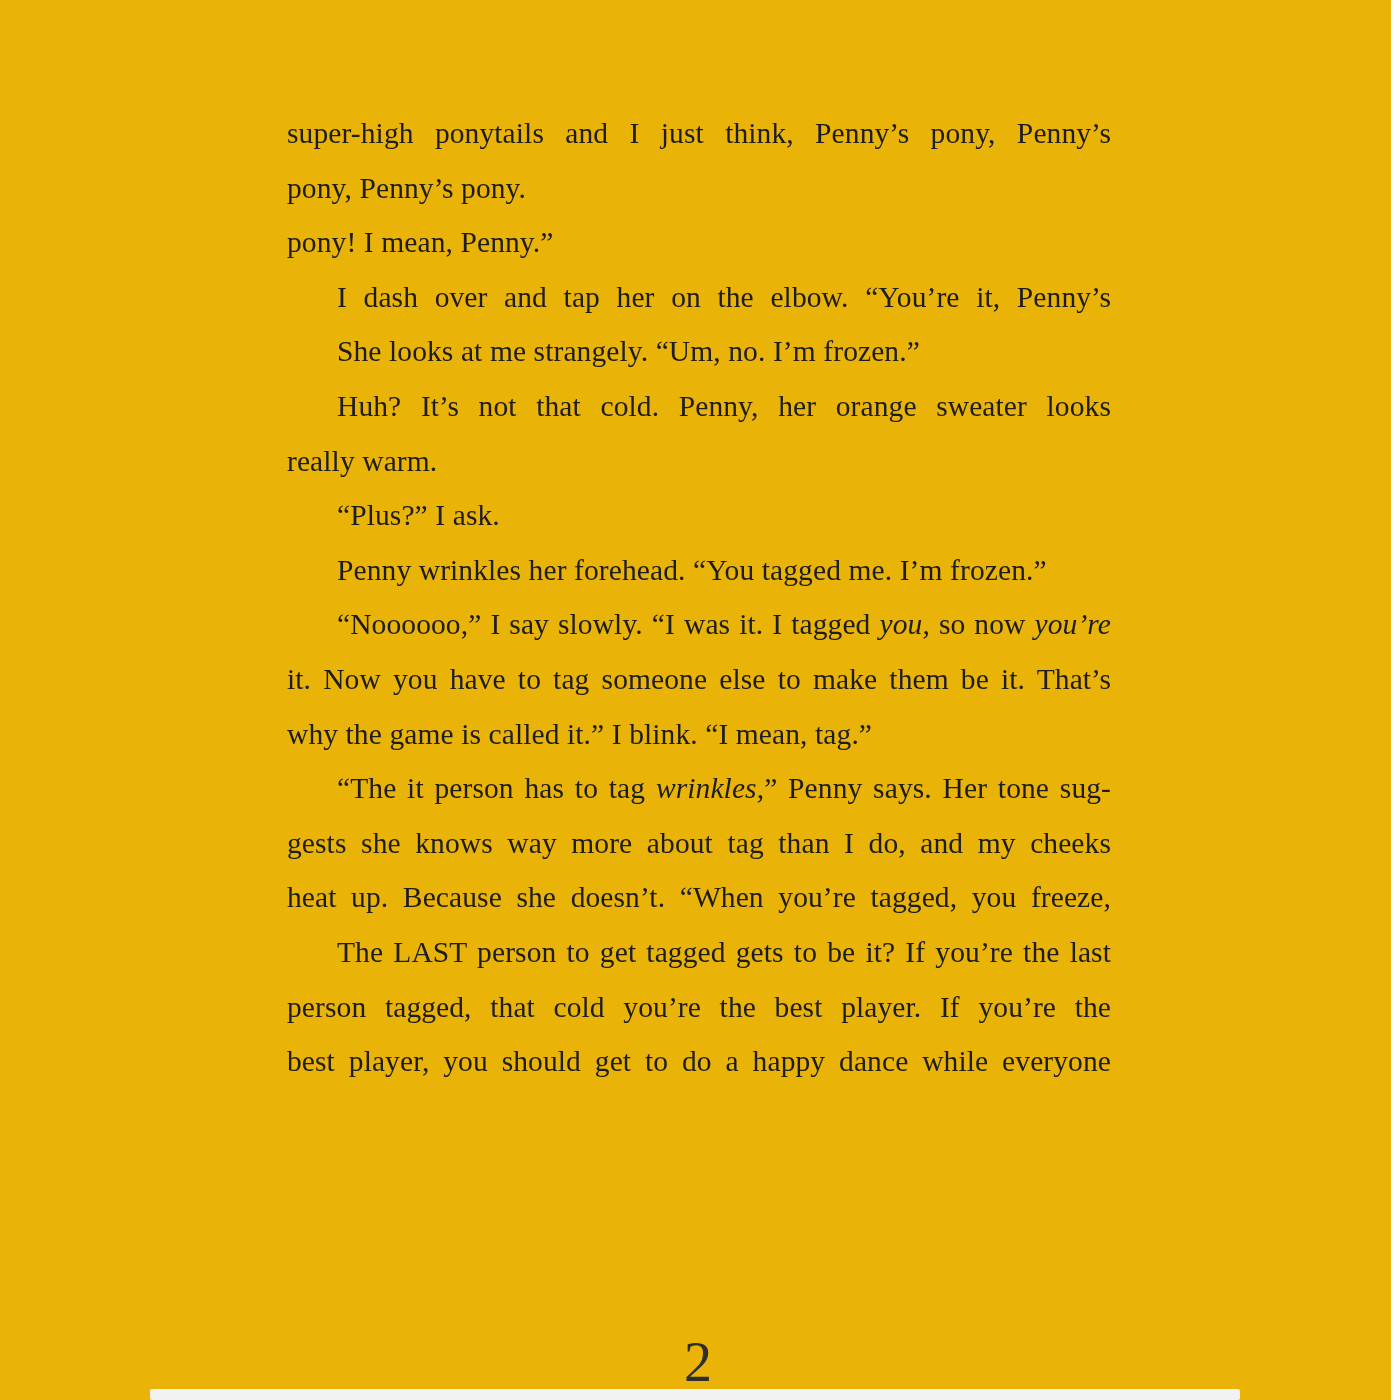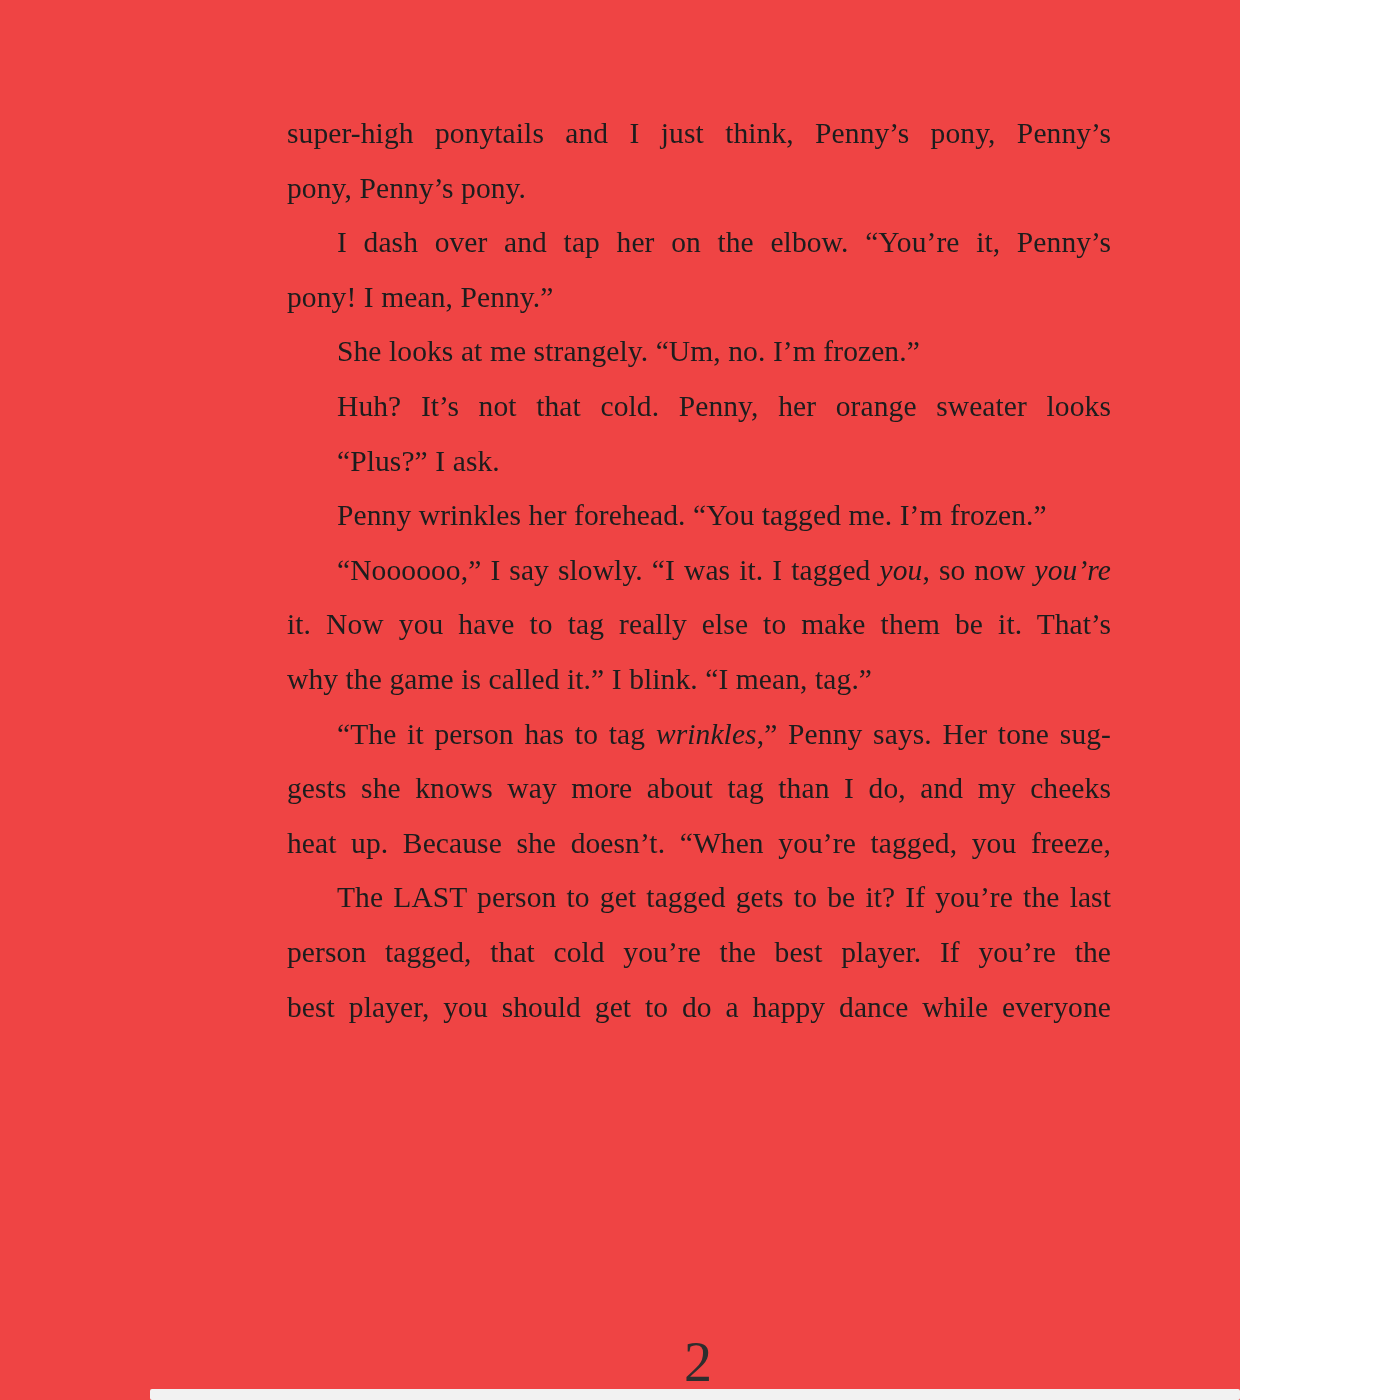--- a/index.html
+++ b/index.html
@@ -2,23 +2,23 @@
 <html><head>
 <meta charset="utf-8">
 <style>
   html, body {
     margin: 0;
     padding: 0;
     background: #ffffff;
   }
   .page {
     position: relative;
-    width: 1240px;
+    width: 1391px;
     height: 1400px;
-    background: #ef4444;
+    background: #eab308;
     overflow: hidden;
     font-family: "Liberation Serif", "DejaVu Serif", serif;
     color: #1d1d1d;
   }
   .page-text {
     position: absolute;
     left: 287px;
     top: 106px;
     width: 824px;
     font-size: 29.5px;
@@ -58,28 +58,29 @@
     border-radius: 2px;
   }
 </style>
 </head>
 <body>
 
 <div class="page">
   <div class="page-text">
       <div class="text-line just"><span>super-high ponytails and I just think, Penny’s pony, Penny’s</span></div>
       <div class="text-line"><span>pony, Penny’s pony.</span></div>
+      <div class="text-line"><span>pony! I mean, Penny.”</span></div>
       <div class="text-line indent just"><span>I dash over and tap her on the elbow. “You’re it, Penny’s</span></div>
-      <div class="text-line"><span>pony! I mean, Penny.”</span></div>
       <div class="text-line indent"><span>She looks at me strangely. “Um, no. I’m frozen.”</span></div>
       <div class="text-line indent just"><span>Huh? It’s not that cold. Penny, her orange sweater looks</span></div>
+      <div class="text-line"><span>really warm.</span></div>
       <div class="text-line indent"><span>“Plus?” I ask.</span></div>
       <div class="text-line indent"><span>Penny wrinkles her forehead. “You tagged me. I’m frozen.”</span></div>
       <div class="text-line indent just"><span>“Noooooo,” I say slowly. “I was it. I tagged </span><em>you</em><span>, so now </span><em>you’re</em></div>
-      <div class="text-line just"><span>it. Now you have to tag really else to make them be it. That’s</span></div>
+      <div class="text-line just"><span>it. Now you have to tag someone else to make them be it. That’s</span></div>
       <div class="text-line"><span>why the game is called it.” I blink. “I mean, tag.”</span></div>
       <div class="text-line indent just"><span>“The it person has to tag </span><em>wrinkles</em><span>,” Penny says. Her tone sug-</span></div>
       <div class="text-line just"><span>gests she knows way more about tag than I do, and my cheeks</span></div>
       <div class="text-line just"><span>heat up. Because she doesn’t. “When you’re tagged, you freeze,</span></div>
       <div class="text-line indent just"><span>The LAST person to get tagged gets to be it? If you’re the last</span></div>
       <div class="text-line just"><span>person tagged, that cold you’re the best player. If you’re the</span></div>
       <div class="text-line just"><span>best player, you should get to do a happy dance while everyone</span></div>
     </div>
   <div class="page-number">2</div>
   <div class="page-bottom-edge"></div>

